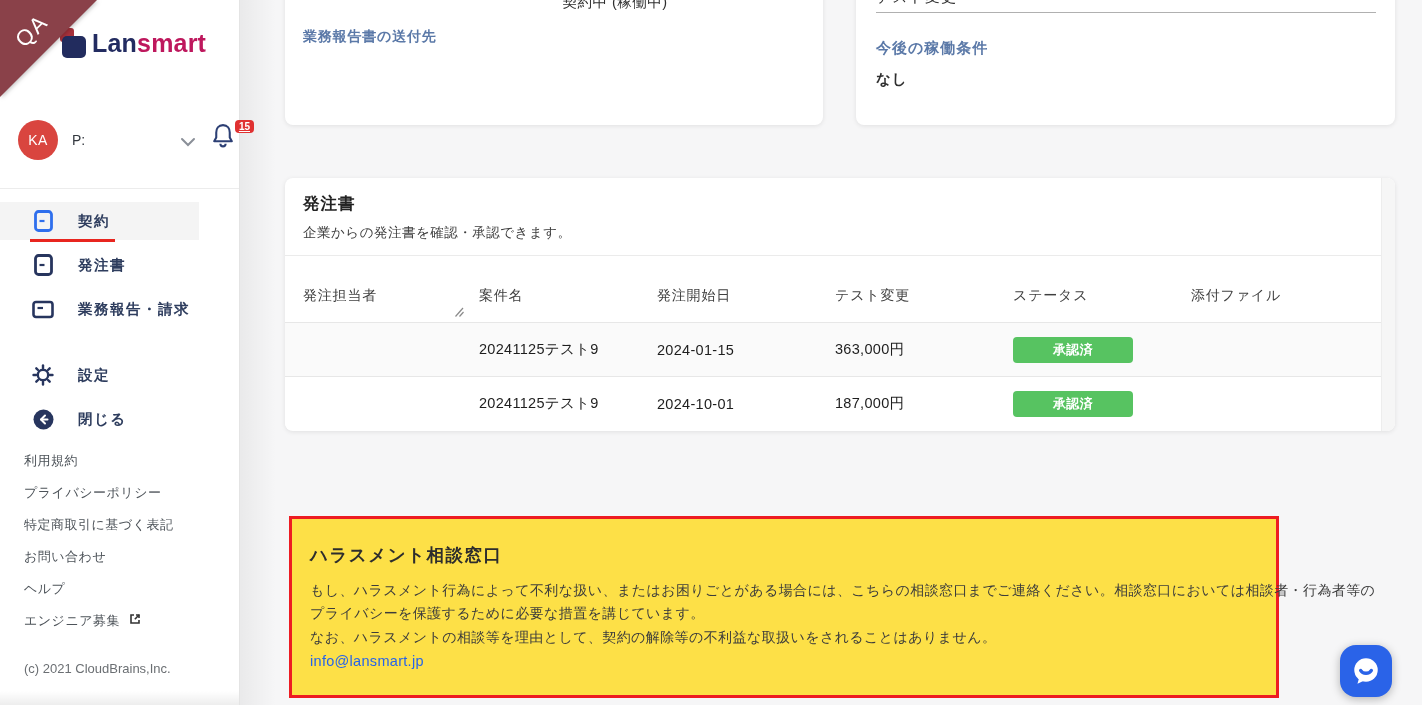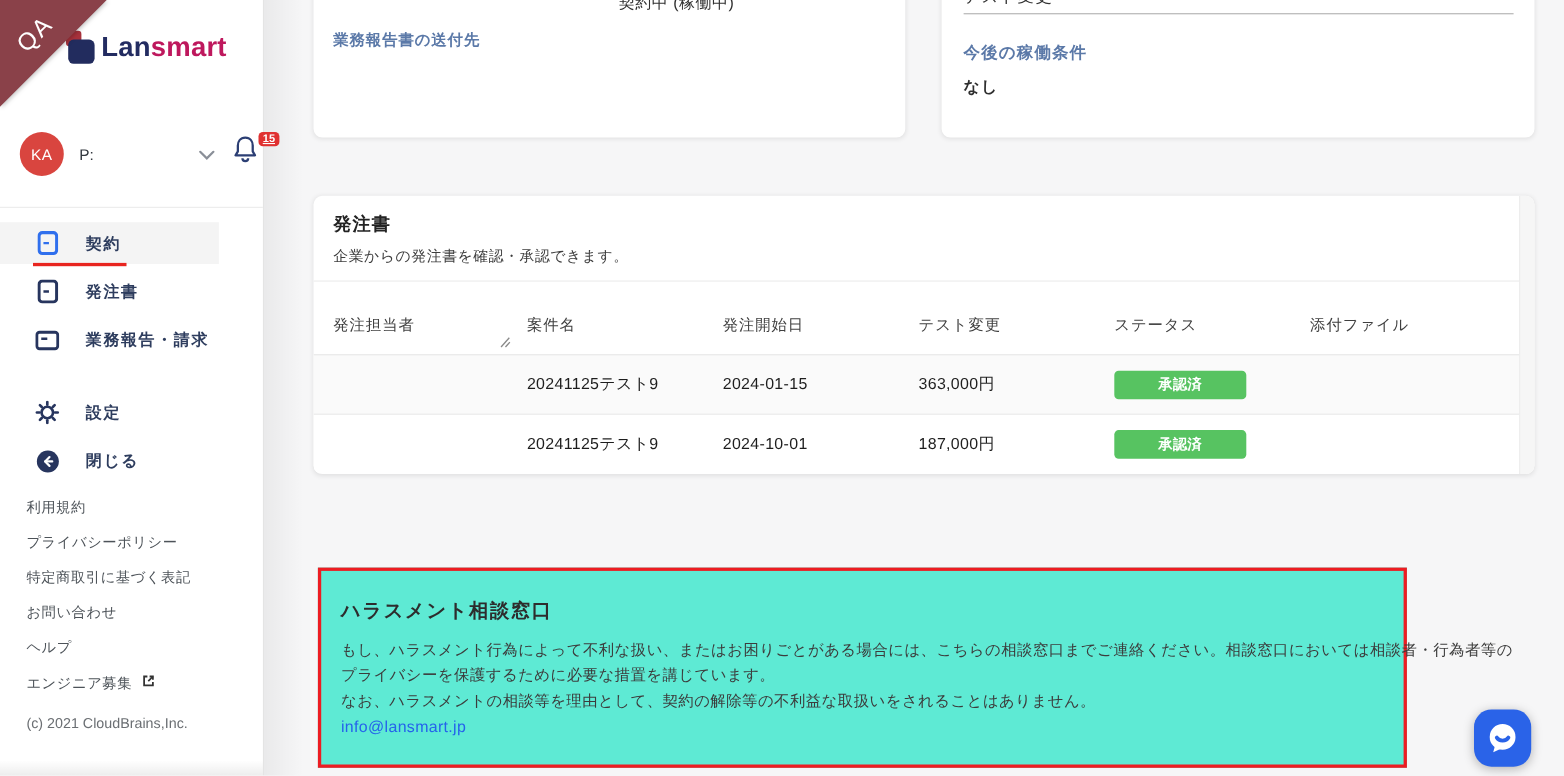--- a/index.html
+++ b/index.html
@@ -48,21 +48,21 @@
     letter-spacing:1.5px; font-weight:bold; }
   .menu-item.active { background:#f4f4f4; }
   .active-underline { position:absolute; left:30px; bottom:-2px; width:85px; height:3px;
     background:#e8251f; }
   .menu-gap { height:22px; }
 
   .side-footer { position:absolute; left:24px; top:452px; }
   .side-link { display:block; height:32px; font-size:13px; color:#4d5359; cursor:pointer;
     letter-spacing:0.5px; text-decoration:none; }
   .side-link .ext { margin-left:8px; vertical-align:-1px; }
-  .copyright { margin-top:6px; font-size:13px; color:#6b6f73; }
+  .copyright { margin-top:17px; font-size:13px; color:#6b6f73; }
 
   
   .main { position:absolute; left:240px; top:0; width:1182px; height:705px; }
   .main::before { content:''; position:absolute; left:0; top:0; bottom:0; width:36px;
     background:linear-gradient(to right, rgba(0,0,0,0.05), rgba(0,0,0,0)); }
 
   .card { position:absolute; background:#fff; border-radius:8px;
     box-shadow:0 1px 5px rgba(0,0,0,0.09); }
 
   .card-contract { left:45px; top:-45px; width:538px; height:170px; }
@@ -95,21 +95,21 @@
   .resize-grip { position:absolute; left:168px; top:126px; }
   .po-row { height:54px; border-top:1px solid #e7e7e7; }
   .po-row span { font-size:14.5px; color:#1e1e1e; letter-spacing:0.3px; }
   .row-1 { top:144px; background:#fafafa; }
   .row-2 { top:198px; background:#ffffff; }
   .status-badge { display:inline-block; width:120px; text-align:center; padding:4px 0;
     border-radius:4px; background:#57c361; color:#fff !important; font-size:13px !important;
     font-weight:bold; letter-spacing:1px; }
 
   .harassment-card { position:absolute; left:49px; top:516px; width:990px; height:182px;
-    background:#5eead4; border:3px solid #ed1c22; }
+    background:#fde047; border:3px solid #ed1c22; }
   .harassment-title { position:absolute; left:18px; top:24px; font-size:17.5px; font-weight:bold;
     color:#2d2d2d; letter-spacing:1.5px; }
   .harassment-body { position:absolute; left:18px; top:60px; width:1078px; font-size:14px;
     color:#3c3c3c; line-height:23.3px; letter-spacing:0.4px; white-space:pre-line; }
   .harassment-email { position:absolute; left:18px; top:134px; font-size:14.5px; color:#2563eb;
     text-decoration:none; letter-spacing:0.3px; }
 
   .chat-button { position:absolute; left:1100px; top:645px; width:52px; height:52px;
     border:none; border-radius:16px; background:#2a63e8; cursor:pointer; z-index:10;
     box-shadow:0 2px 10px rgba(0,0,0,0.28); display:flex; align-items:center; justify-content:center; }

